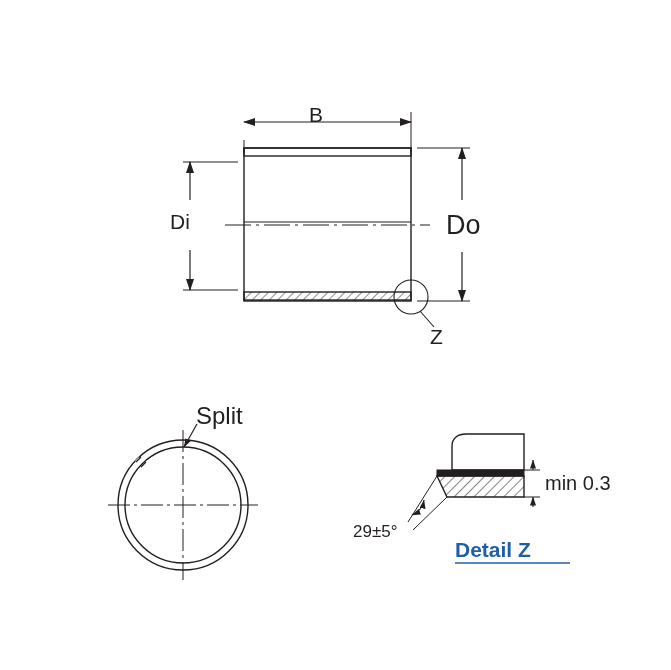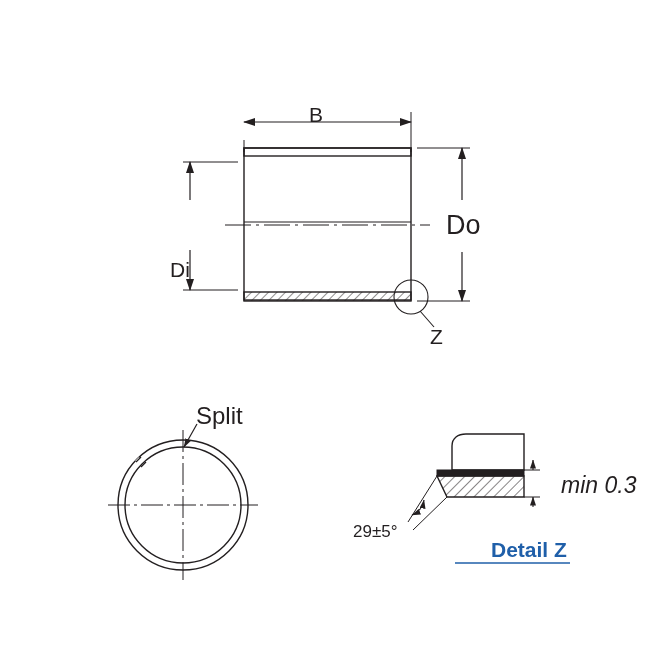--- a/index.html
+++ b/index.html
@@ -27,27 +27,27 @@
     width: 671px;
     height: 670px;
   }
   .lbl {
     position: absolute;
     font-family: "Liberation Sans", sans-serif;
     white-space: nowrap;
     color: #231f20;
   }
   .lbl-b      { left: 309px; top: 103px;  font-size: 21px; }
-  .lbl-di     { left: 170px; top: 210px;  font-size: 21px; margin-top: 48px; }
+  .lbl-di     { left: 170px; top: 210px;  font-size: 21px; }
   .lbl-do     { left: 446px; top: 210px;  font-size: 27px; }
   .lbl-z      { left: 430px; top: 325px;  font-size: 21px; }
   .lbl-split  { left: 196px; top: 402px;  font-size: 24px; }
-  .lbl-min    { left: 561px; top: 472px;  font-size: 23px; font-style: italic; }
+  .lbl-min    { left: 545px; top: 472px;  font-size: 20px; }
   .lbl-angle  { left: 353px; top: 522px;  font-size: 17px; }
-  .lbl-detail { left: 455px; top: 538px;  font-size: 21px; font-weight: bold; color: #1f5fa9; margin-left: 36px; }
+  .lbl-detail { left: 455px; top: 538px;  font-size: 21px; font-weight: bold; color: #1f5fa9; }
 </style>
 </head>
 <body>
 
 <div id="stage">
 
   <svg class="drawing" viewBox="0 0 671 670">
     <defs>
       <pattern id="hatch" width="7" height="7" patternTransform="rotate(45)" patternUnits="userSpaceOnUse">
         <line x1="0" y1="0" x2="0" y2="7" stroke="#231f20" stroke-width="1.1"></line>

